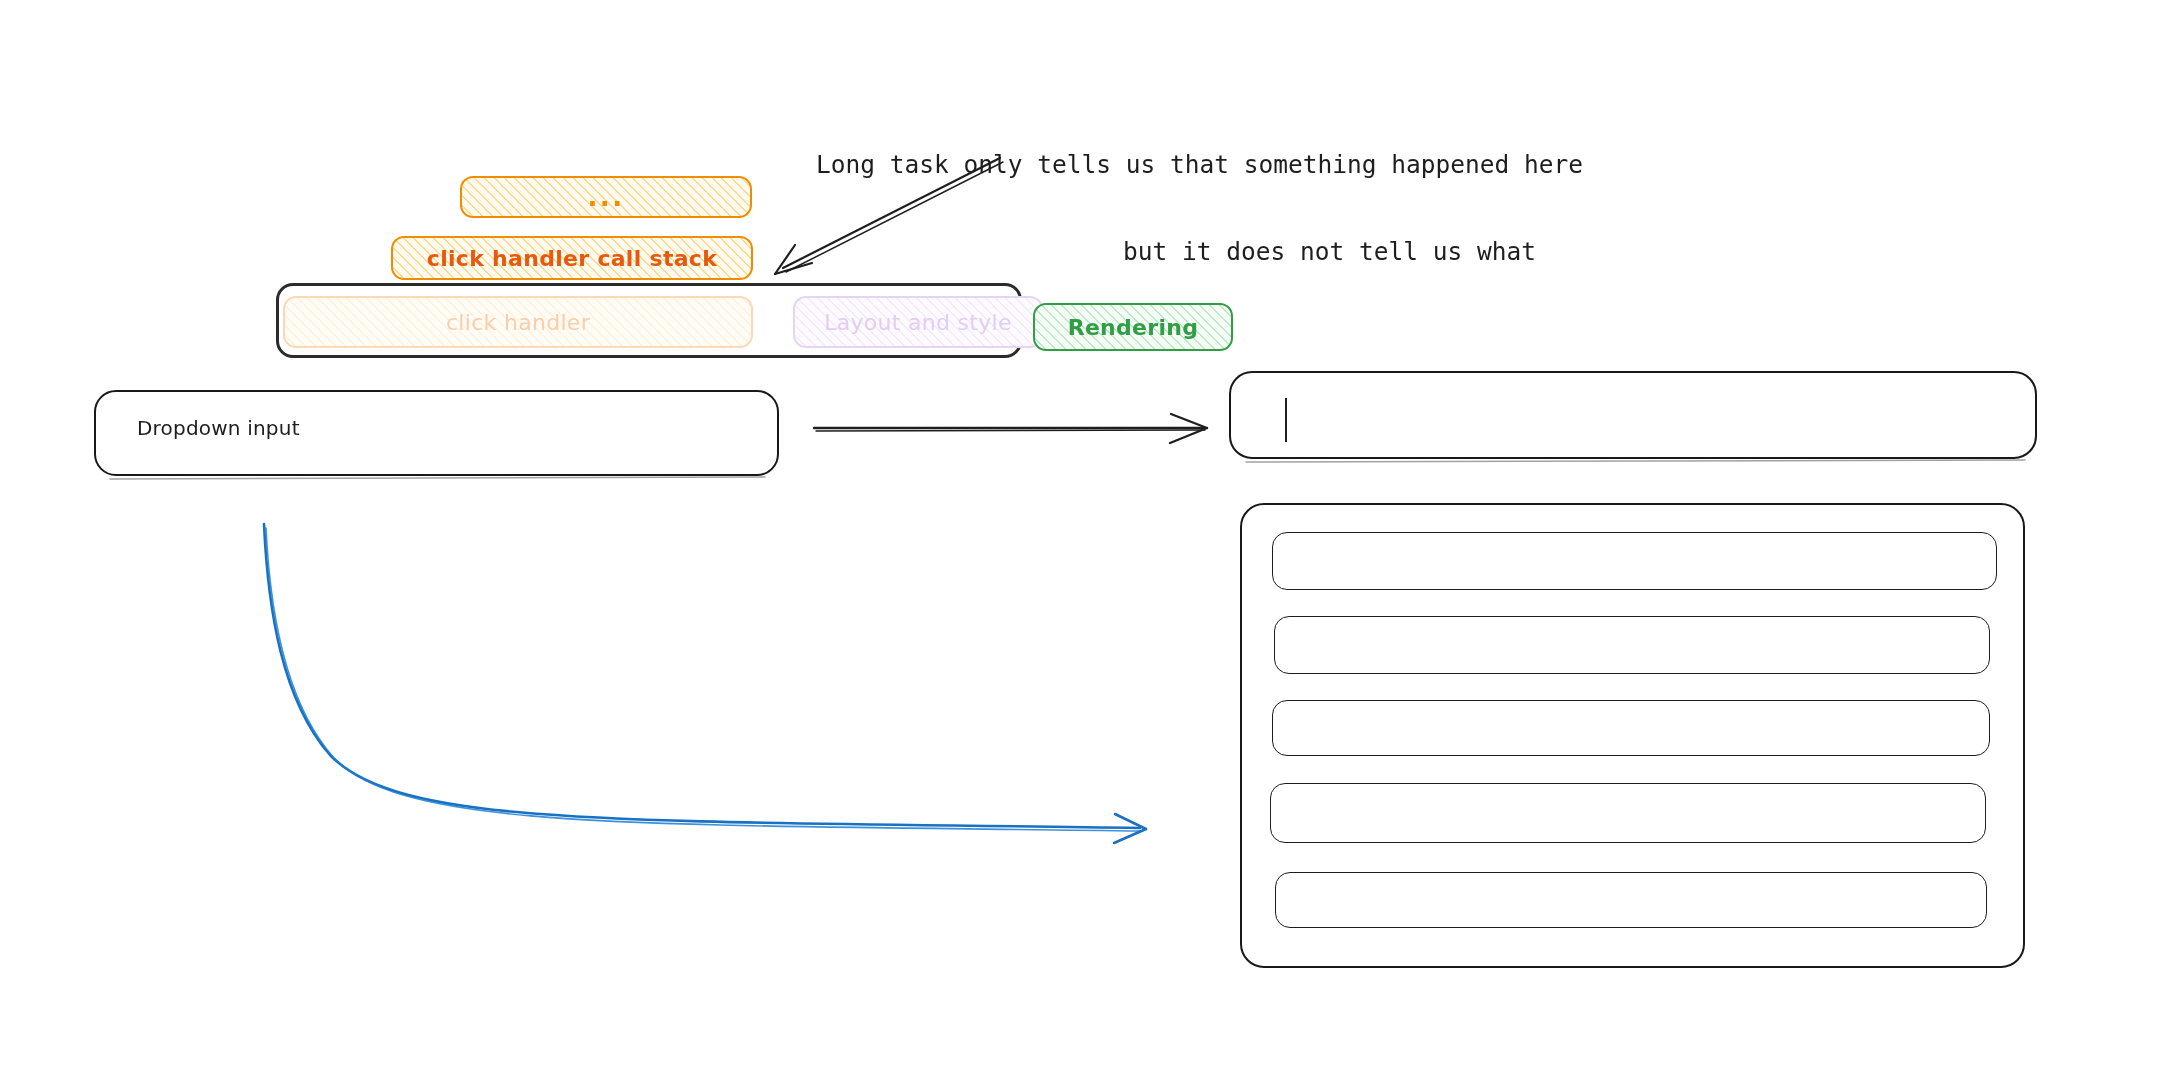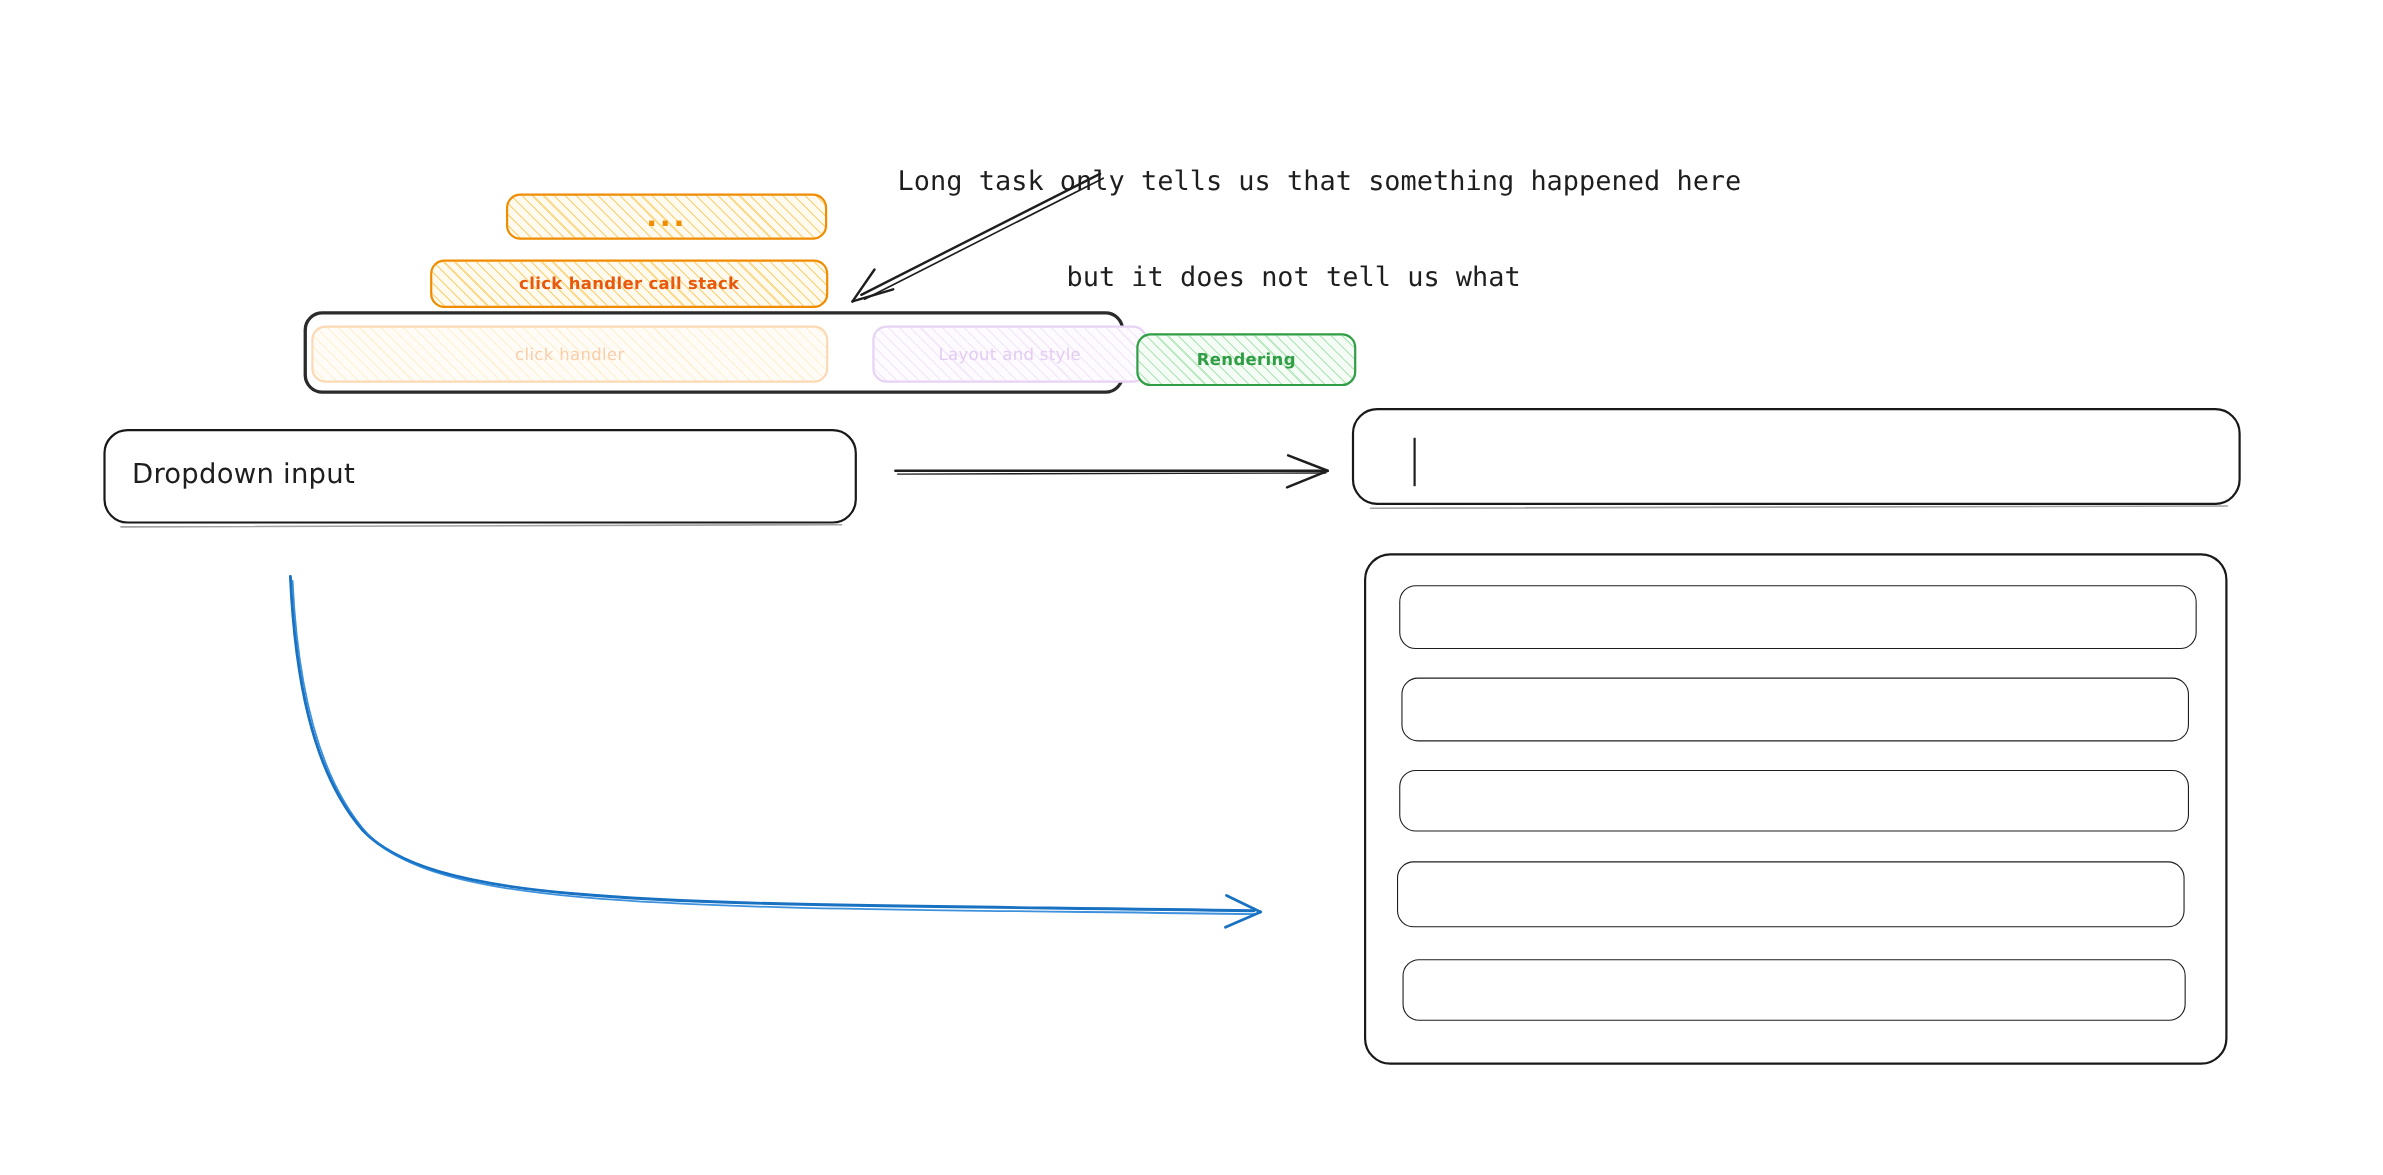--- a/index.html
+++ b/index.html
@@ -21,39 +21,39 @@
     width: 2166px;
     height: 1068px;
   }
   .abs { position: absolute; }
 
   
   #annotation {
     left: 816px;
     top: 92px;
     width: 720px;
-    text-align: center;
+    text-align: right;
     font-family: "DejaVu Sans Mono", "Liberation Mono", monospace;
     font-size: 24.5px;
     line-height: 29px;
     color: #1e1e1e;
     letter-spacing: 0px;
     white-space: pre;
   }
 
   
   .bar {
     position: absolute;
     box-sizing: border-box;
     display: flex;
     align-items: center;
     justify-content: center;
     border-radius: 13px;
     font-family: "DejaVu Sans", sans-serif;
-    font-size: 15px;
+    font-size: 22px;
     letter-spacing: 0.3px;
   }
 
   
   .bar-orange {
     border: 2.4px solid #f08c00;
     color: #e8590c;
     background-color: #fffaf0;
     background-image: repeating-linear-gradient(
       45deg,
@@ -135,23 +135,23 @@
   }
 
   #dropdown-trigger {
     left: 94px;
     top: 390px;
     width: 685px;
     height: 86px;
     border-radius: 22px;
   }
   #dropdown-trigger-label {
-    left: 120px;
+    left: 137px;
     top: 416px;
-    font-size: 25px;
+    font-size: 20px;
     color: #1e1e1e;
     font-family: "DejaVu Sans", sans-serif;
     letter-spacing: 0.2px;
   }
 
   #search-input-box {
     left: 1229px;
     top: 371px;
     width: 808px;
     height: 88px;

